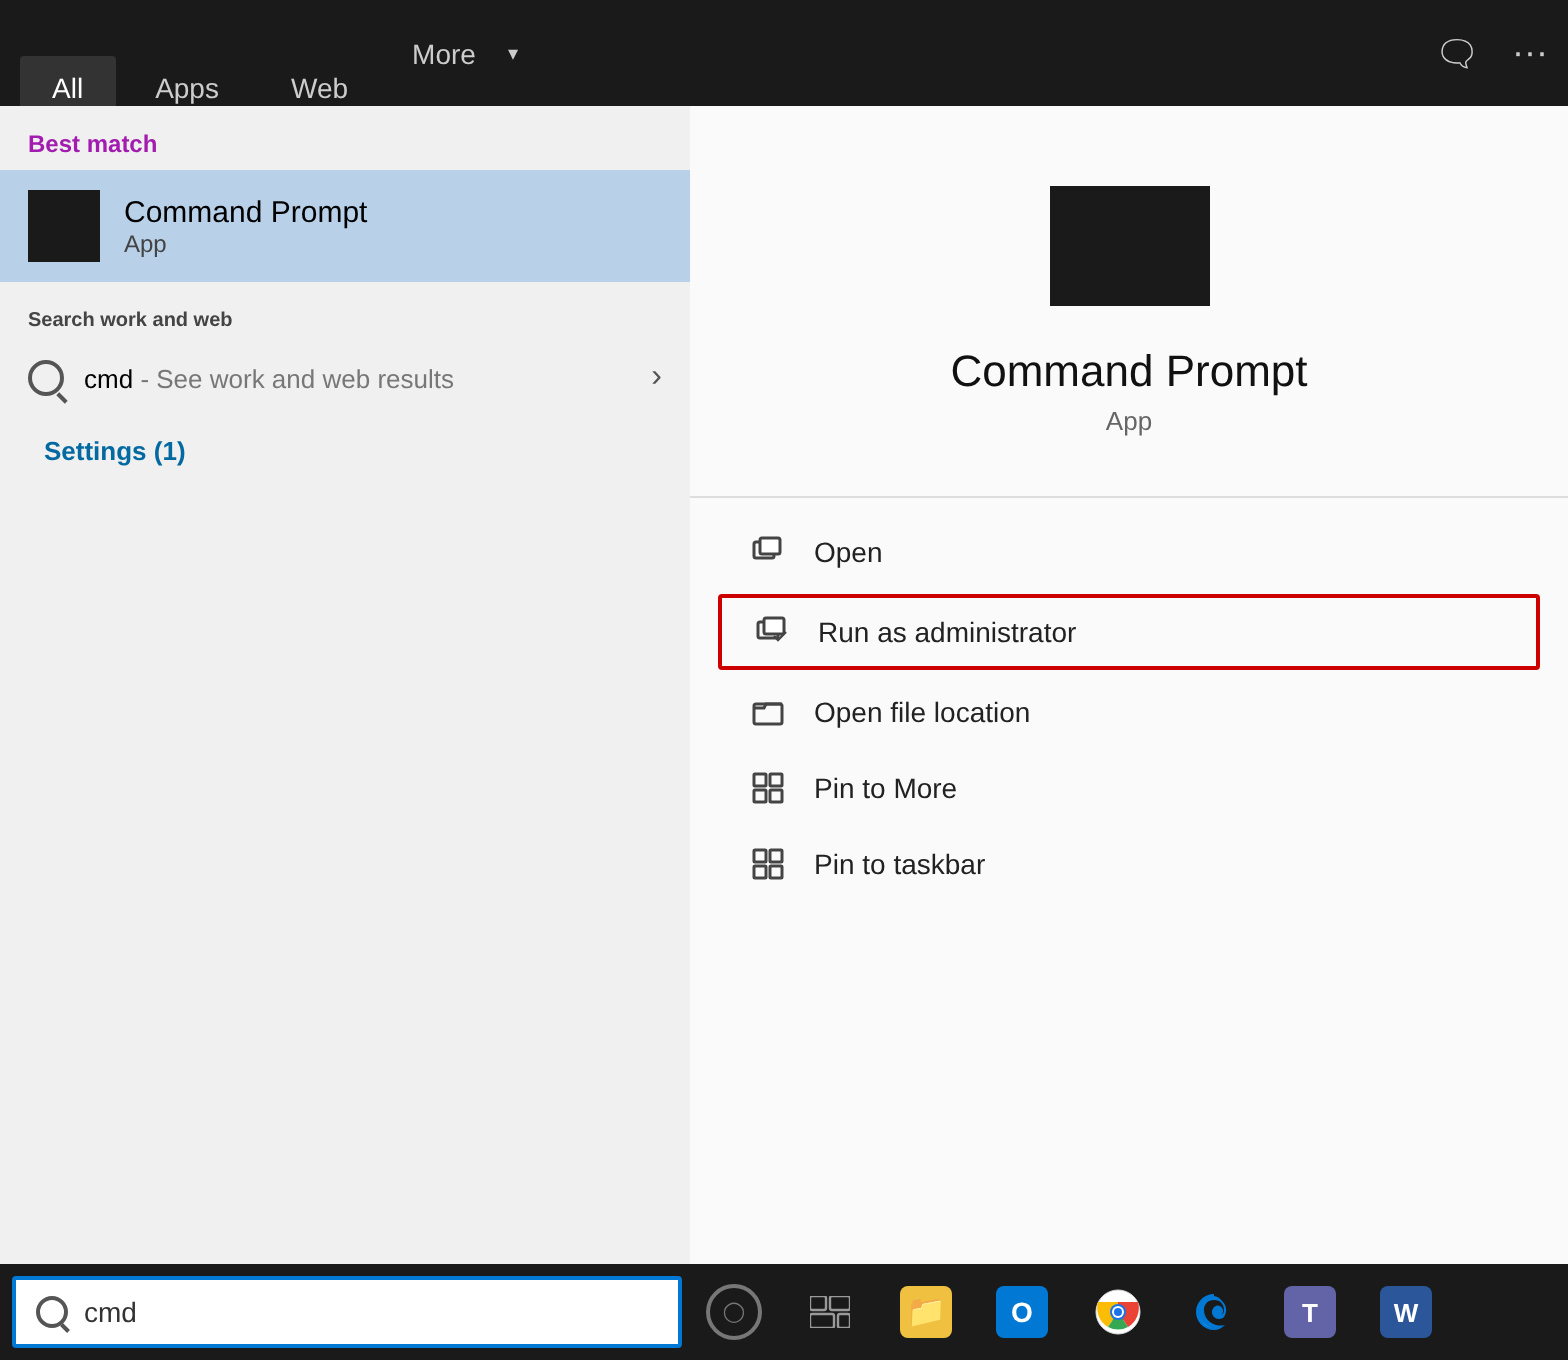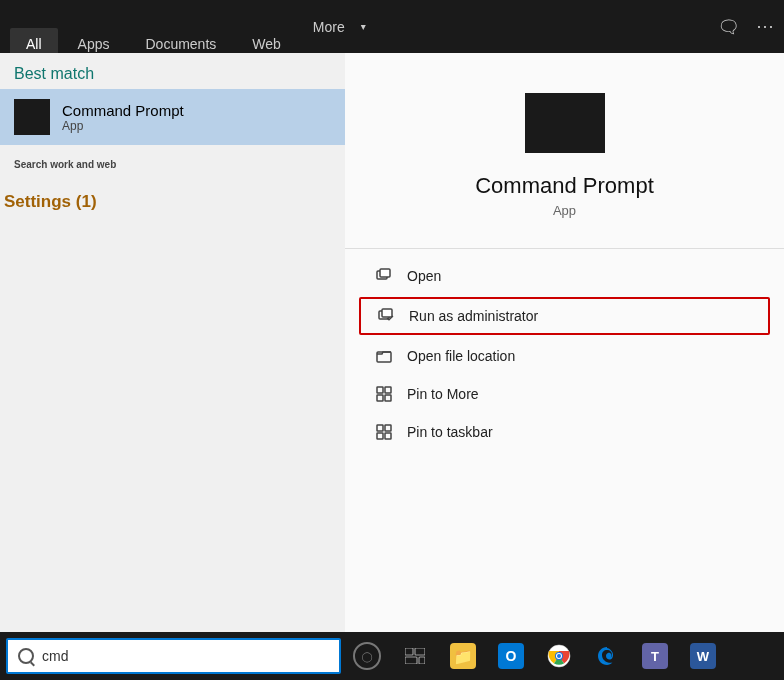--- a/index.html
+++ b/index.html
@@ -56,24 +56,24 @@
     }
 
     
     .left-panel {
       width: 345px;
       background: #f0f0f0;
       flex-shrink: 0;
       padding: 0;
     }
     .section-label {
-      font-size: 16px;
-      color: #0f766e;
+      font-size: 12px;
+      color: #a21caf;
       padding: 12px 14px 6px 14px;
-      font-weight: 400;
+      font-weight: 700;
     }
     .best-match-item {
       display: flex;
       align-items: center;
       padding: 10px 14px;
       background: #b8d0e8;
       cursor: pointer;
       gap: 12px;
     }
     .best-match-item .app-icon {
@@ -134,23 +134,23 @@
     }
     .search-cmd-sub {
       color: #777;
     }
     .arrow-right {
       font-size: 16px;
       color: #555;
     }
 
     .settings-section {
-      font-size: 17px;
-      color: #a16207;
-      padding: 14px 14px 8px 4px;
+      font-size: 13px;
+      color: #0369a1;
+      padding: 14px 14px 8px 22px;
       font-weight: 600;
     }
 
     
     .right-panel {
       flex: 1;
       background: #fafafa;
       display: flex;
       flex-direction: column;
       align-items: center;
@@ -283,21 +283,20 @@
       font-size: 14px;
       font-weight: bold;
     }
   </style>
 </head>
 <body>
 
 <div class="top-nav">
   <div class="nav-tab active">All</div>
   <div class="nav-tab">Apps</div>
-  <div class="nav-tab">Documents</div>
   <div class="nav-tab">Web</div>
   <div class="nav-more">
     <span>More</span>
     <span class="chevron">▾</span>
   </div>
   <div class="nav-right">
     <span style="font-size:18px;">🗨</span>
     <span style="font-size:18px;">···</span>
   </div>
 </div>
@@ -311,20 +310,30 @@
     <div class="best-match-item">
       <div class="app-icon"></div>
       <div class="app-info">
         <div class="app-name">Command Prompt</div>
         <div class="app-type">App</div>
       </div>
     </div>
 
     <div class="search-work-label">Search work and web</div>
 
+    <div class="search-cmd-row">
+      <div class="search-cmd-left">
+        <div class="search-icon"></div>
+        <span class="search-cmd-text">
+          <span>cmd</span>
+          <span class="search-cmd-sub">- See work and web results</span>
+        </span>
+      </div>
+      <span class="arrow-right">›</span>
+    </div>
 
     <div class="settings-section">Settings (1)</div>
 
   </div>
 
   <div class="right-panel">
     <div class="app-preview-icon"></div>
     <div class="app-preview-name">Command Prompt</div>
     <div class="app-preview-type">App</div>
     <div class="divider"></div>

